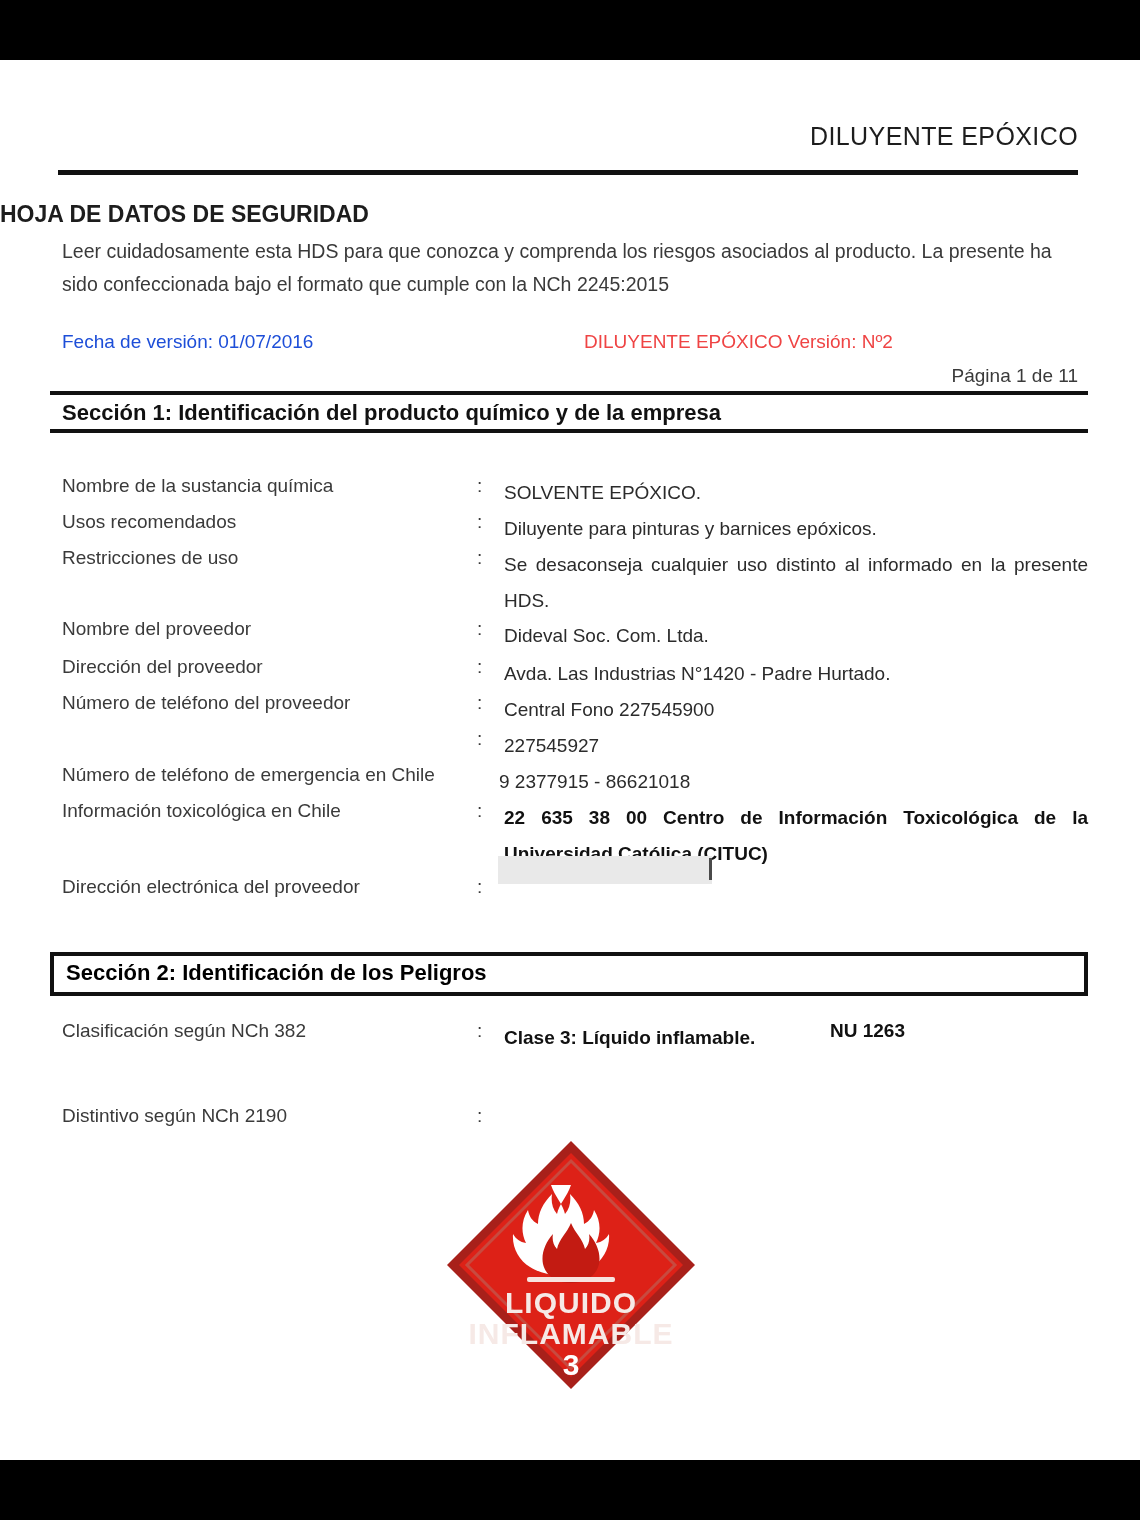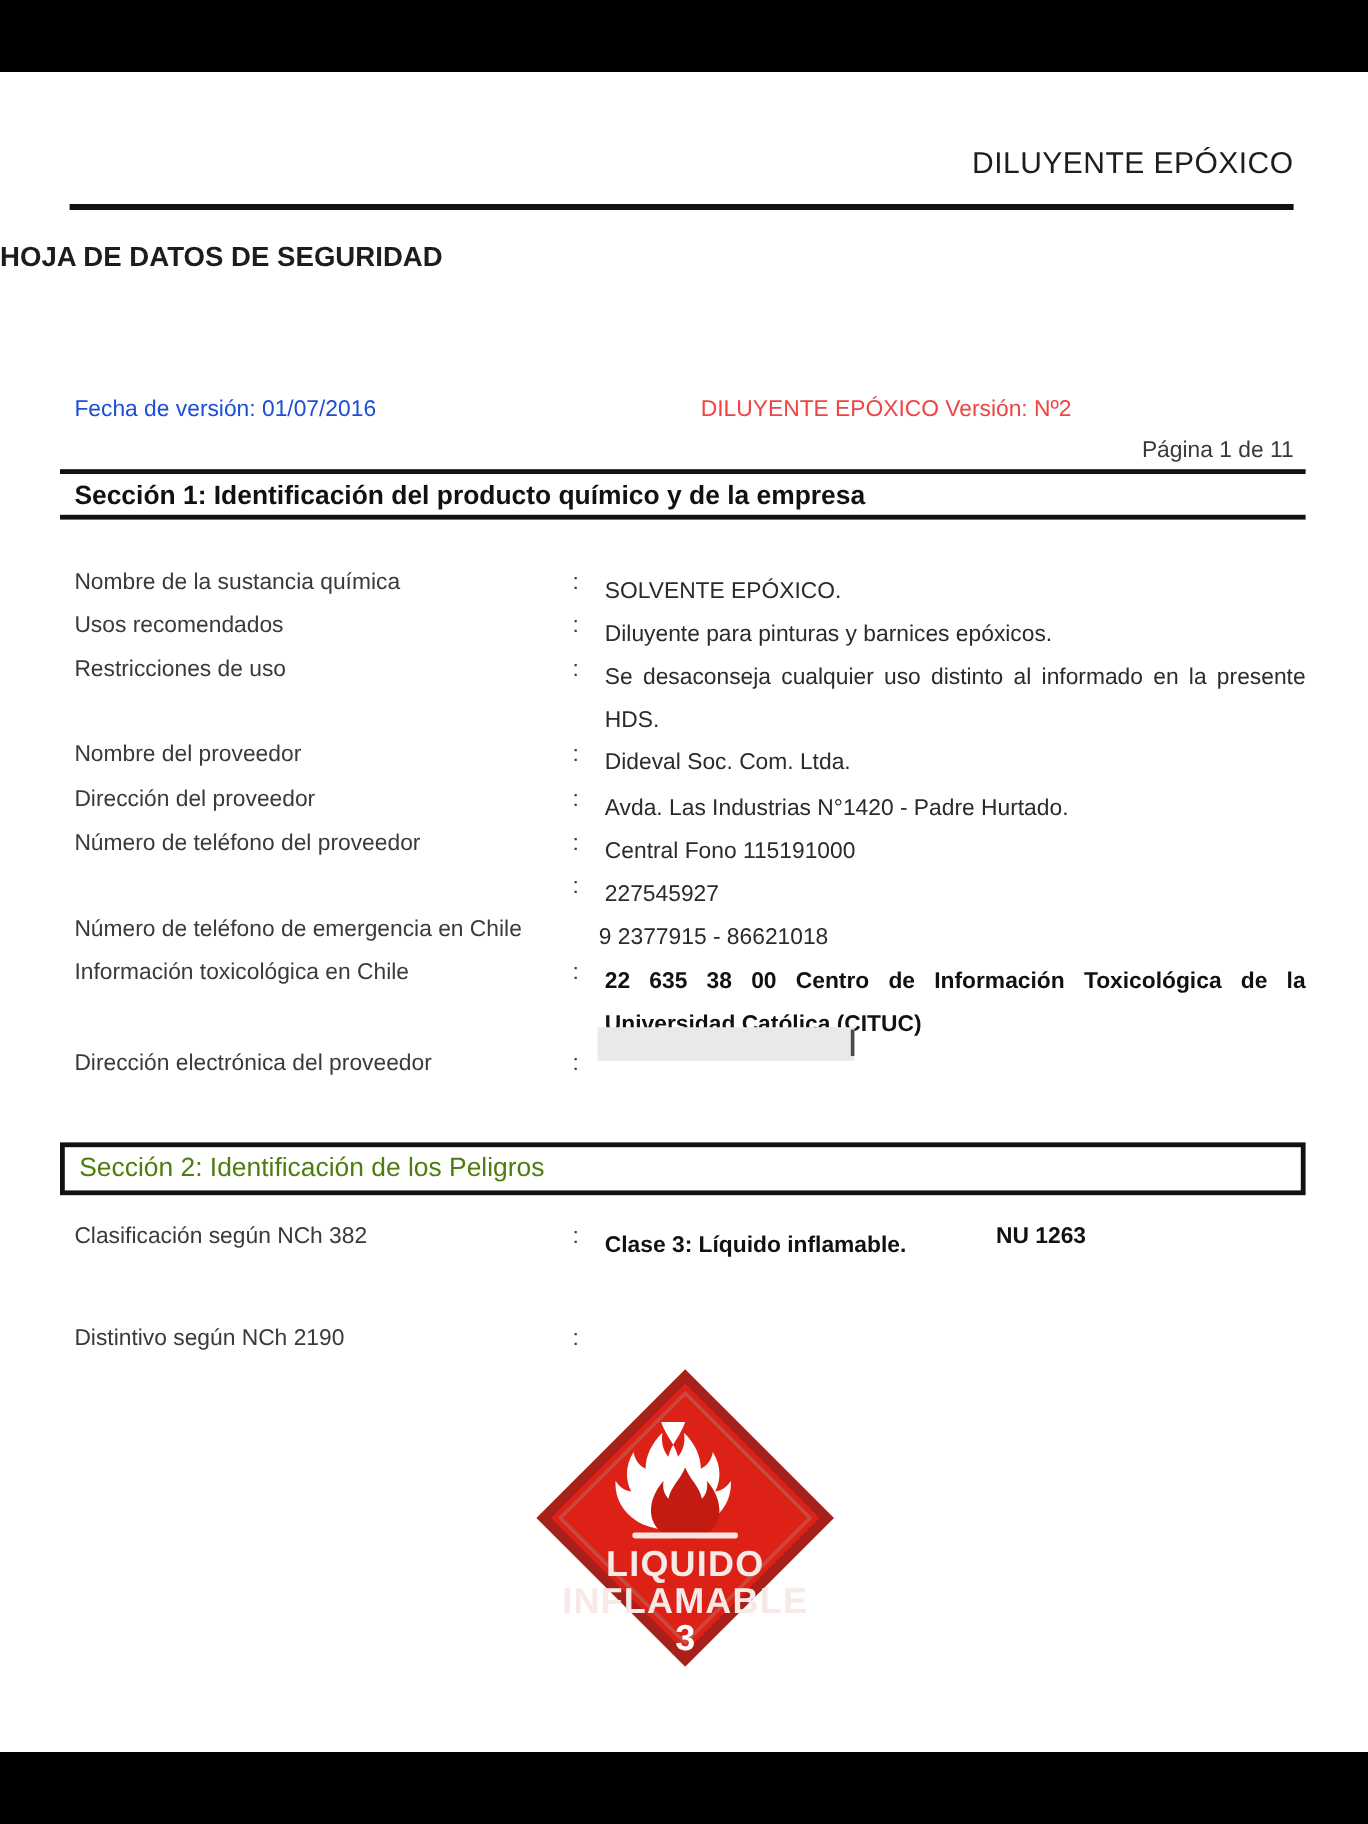--- a/index.html
+++ b/index.html
@@ -61,21 +61,21 @@
   .section1 .sec-label{
     position:absolute; left:12px; top:5px;
     font-size:22px; font-weight:bold; color:#111; white-space:nowrap;
   }
   .section2{
     position:absolute; left:50px; top:892px; width:1038px; height:44px;
     border:4px solid #111; box-sizing:border-box;
   }
   .section2 .sec-label{
     position:absolute; left:12px; top:4px;
-    font-size:22px; font-weight:normal; color:#4d7c0f; white-space:nowrap;
+    font-size:22px; font-weight:bold; color:#000000; white-space:nowrap;
   }
 
   
   .rows{position:absolute; left:0; top:0; width:1140px;}
   .row{position:absolute; left:0; width:1140px;}
   .k{
     position:absolute; left:62px; top:0;
     font-size:19px; color:#3a3a3a; white-space:nowrap;
   }
   .colon{
@@ -115,20 +115,21 @@
 <body>
 
 <div class="letterbox-top"></div>
 <div class="letterbox-bottom"></div>
 
 <div class="page">
 
   <div class="doc-title">DILUYENTE EPÓXICO</div>
   <div class="title-rule"></div>
   <div class="hds-title">HOJA DE DATOS DE SEGURIDAD</div>
+  <div class="intro">Leer cuidadosamente esta HDS para que conozca y comprenda los riesgos asociados al producto. La presente ha sido confeccionada bajo el formato que cumple con la NCh 2245:2015</div>
 
   <div class="meta-left">Fecha de versión: 01/07/2016</div>
   <div class="meta-center">DILUYENTE   EPÓXICO    Versión: Nº2</div>
   <div class="meta-page">Página 1 de 11</div>
 
   <div class="section1">
     <div class="sec-label">Sección 1: Identificación del producto químico y de la empresa</div>
   </div>
 
   <div class="rows">
@@ -159,21 +160,21 @@
 
     <div class="row" style="top:596px">
       <div class="k">Dirección del proveedor</div>
       <div class="colon">:</div>
       <div class="v">Avda. Las Industrias N°1420 -  Padre Hurtado.</div>
     </div>
 
     <div class="row" style="top:632px">
       <div class="k">Número de teléfono del proveedor</div>
       <div class="colon">:</div>
-      <div class="v">Central Fono 115191000</div>
+      <div class="v">Central Fono 227545900</div>
     </div>
 
     <div class="row" style="top:668px">
       <div class="k"></div>
       <div class="colon">:</div>
       <div class="v">227545927</div>
     </div>
 
     <div class="row" style="top:704px">
       <div class="k wide">Número de teléfono de emergencia en Chile</div>

